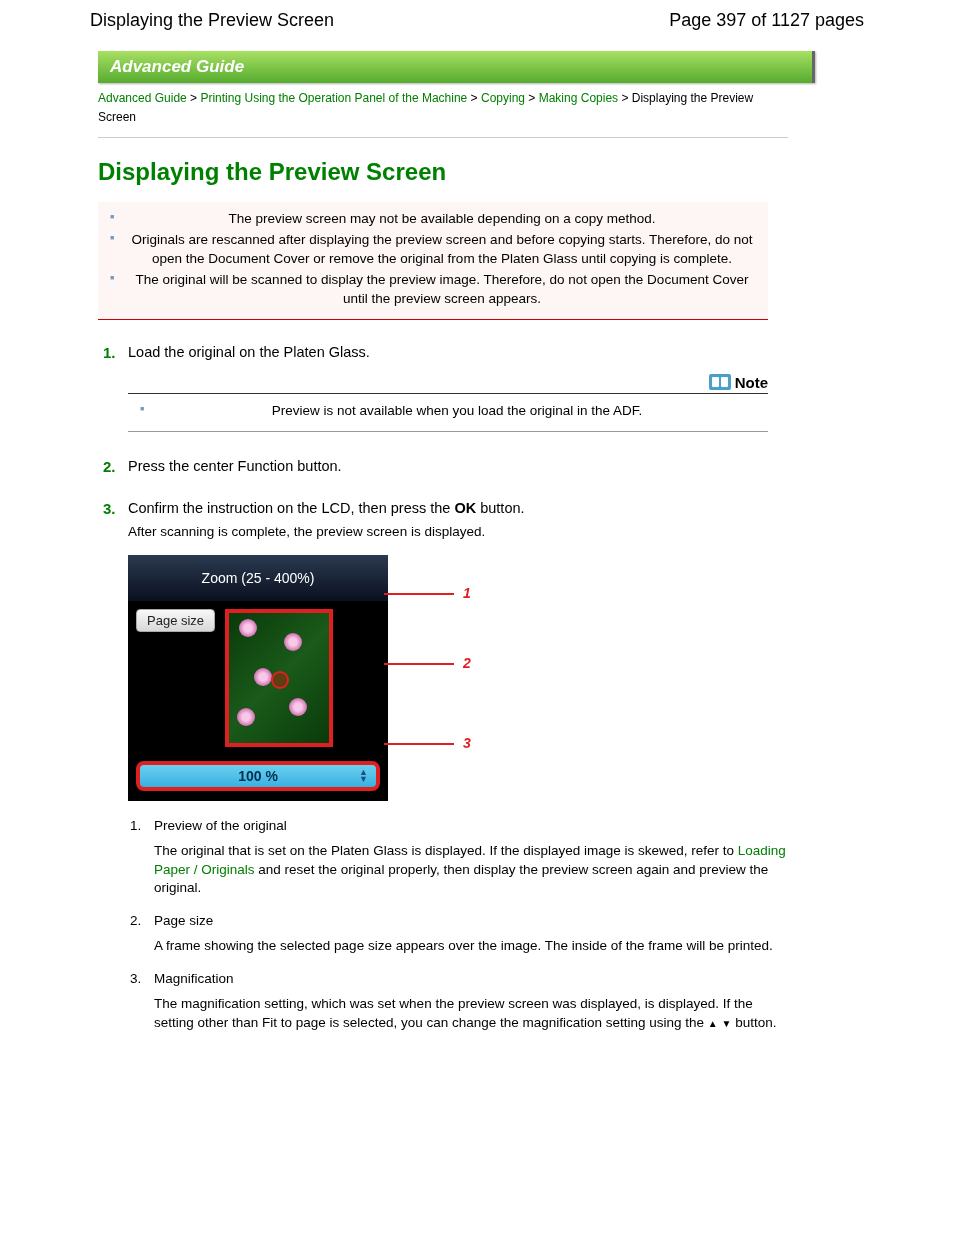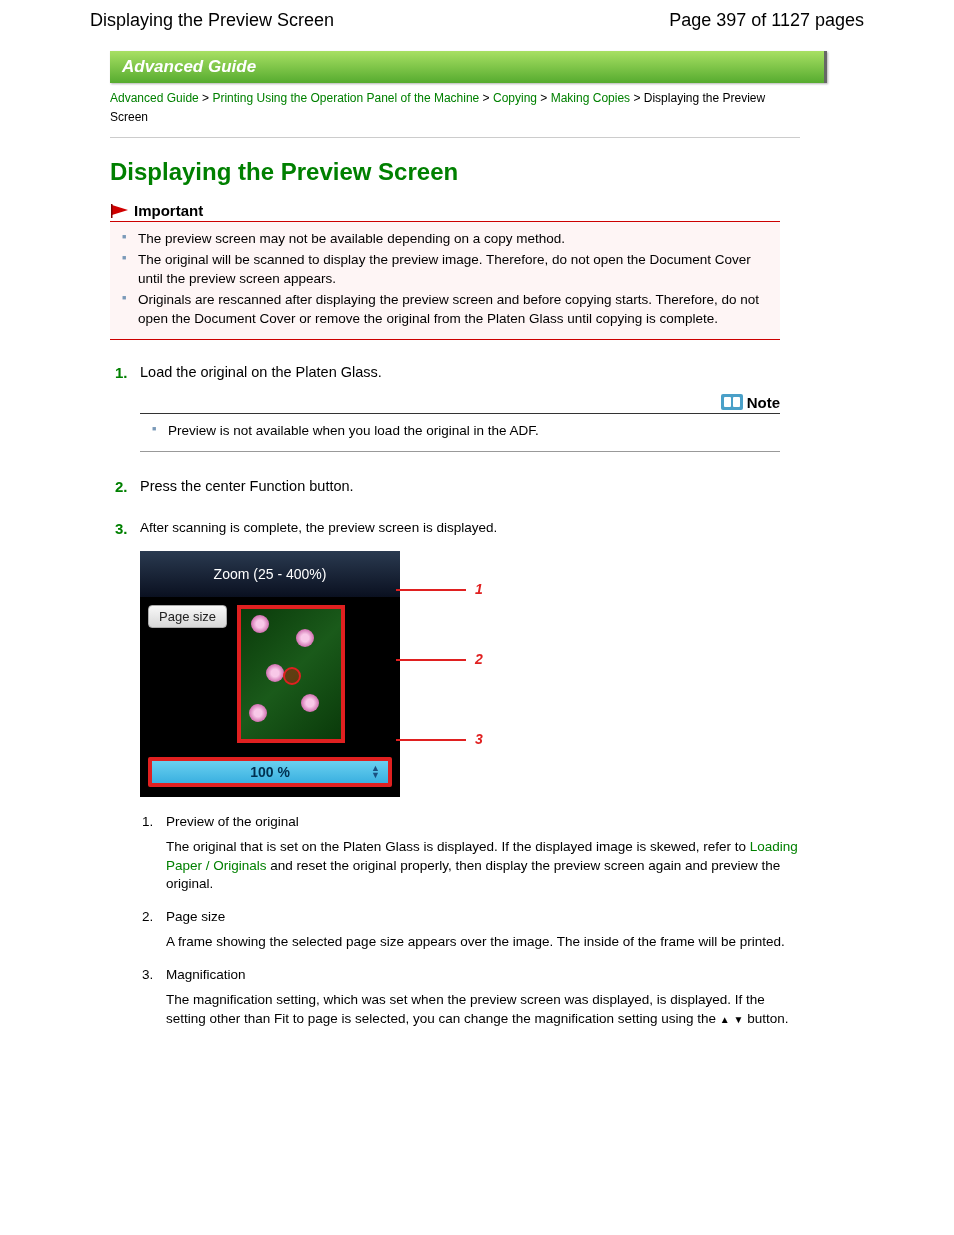--- a/index.html
+++ b/index.html
@@ -16,21 +16,21 @@
     padding: 10px 40px 40px 40px;
     box-sizing: border-box;
   }
   .top-header {
     display: flex;
     justify-content: space-between;
     font-size: 18px;
     margin-bottom: 20px;
   }
   .content {
-    margin-left: 20px;
+    margin-left: 8px;
   }
   .guide-banner {
     background: linear-gradient(to bottom, #a8e063 0%, #56ab2f 100%);
     color: #fff;
     font-weight: bold;
     font-style: italic;
     font-size: 17px;
     padding: 6px 12px;
     border-right: 3px solid #666;
     box-shadow: 1px 1px 2px rgba(0,0,0,0.3);
@@ -74,20 +74,21 @@
     padding-bottom: 2px;
     margin-bottom: 0;
     gap: 4px;
   }
   .callout-header .label {
     font-weight: bold;
     font-size: 15px;
   }
   .callout-body {
     padding: 6px 10px 8px 10px;
+    text-align: center;
   }
   .important .callout-body {
     background: #fef5f5;
     border-bottom: 1px solid #cc0000;
   }
   .important { border-top: none; }
   .important .callout-header { border-bottom: 1px solid #cc0000; }
   .note .callout-header { border-bottom: 1px solid #333; justify-content: flex-end; }
   .note .callout-body { border-bottom: 1px solid #999; }
   ul.bullets {
@@ -191,21 +192,21 @@
     border: 2px solid #e02020;
     border-radius: 50%;
     background: rgba(255,0,0,0.3);
   }
   .lcd-bottom {
     padding: 6px 8px 10px 8px;
   }
   .zoom-bar {
     background: linear-gradient(to bottom,#6ad0f0,#3ab0e0);
     border: 4px solid #e02020;
-    border-radius: 2px;
+    border-radius: 8px;
     text-align: center;
     font-size: 14px;
     font-weight: bold;
     padding: 3px 0;
     position: relative;
     color:#003050;
   }
   .zoom-arrows {
     position: absolute;
     right: 8px;
@@ -303,34 +304,25 @@
       <span class="sep">&gt;</span>
       <span>Displaying the Preview Screen</span>
     </div>
 
     <div class="divider"></div>
 
     <h1 class="title">Displaying the Preview Screen</h1>
 
 
     <div class="callout important">
-      <div class="callout-header">
-        <span class="flag-icon">
-          <svg width="20" height="16" viewBox="0 0 20 16">
-              <polygon points="2,2 18,7 2,12" fill="#d00000"></polygon>
-              <rect x="1" y="1" width="1.5" height="14" fill="#800000"></rect>
-            </svg>
-        </span>
-        <span class="label">Important</span>
-      </div>
       <div class="callout-body">
         <ul class="bullets">
           <li>The preview screen may not be available depending on a copy method.</li>
+          <li>Originals are rescanned after displaying the preview screen and before copying starts. Therefore, do not open the Document Cover or remove the original from the Platen Glass until copying is complete.</li>
           <li>The original will be scanned to display the preview image. Therefore, do not open the Document Cover until the preview screen appears.</li>
-          <li>Originals are rescanned after displaying the preview screen and before copying starts. Therefore, do not open the Document Cover or remove the original from the Platen Glass until copying is complete.</li>
         </ul>
       </div>
     </div>
 
     <ol class="steps">
       <li>
         <span class="num">1.</span>
         <span class="step-text">Load the original on the Platen Glass.</span>
 
         <div class="callout note note-indent">
@@ -346,20 +338,23 @@
         </div>
       </li>
 
       <li>
         <span class="num">2.</span>
         <span class="step-text">Press the center Function button.</span>
       </li>
 
       <li>
         <span class="num">3.</span>
+        <span class="step-text">
+          <span>Confirm the instruction on the LCD, then press the </span><span class="ok-btn">OK</span><span> button.</span>
+        </span>
         <div class="step-sub">After scanning is complete, the preview screen is displayed.</div>
 
         <div class="lcd-wrap">
           <div class="lcd">
             <div class="lcd-top">Zoom (25 - 400%)</div>
             <div class="lcd-body">
               <div class="page-size-btn">Page size</div>
               <div class="preview-img">
                 <div class="flower f1"></div>
                   <div class="flower f2"></div>

